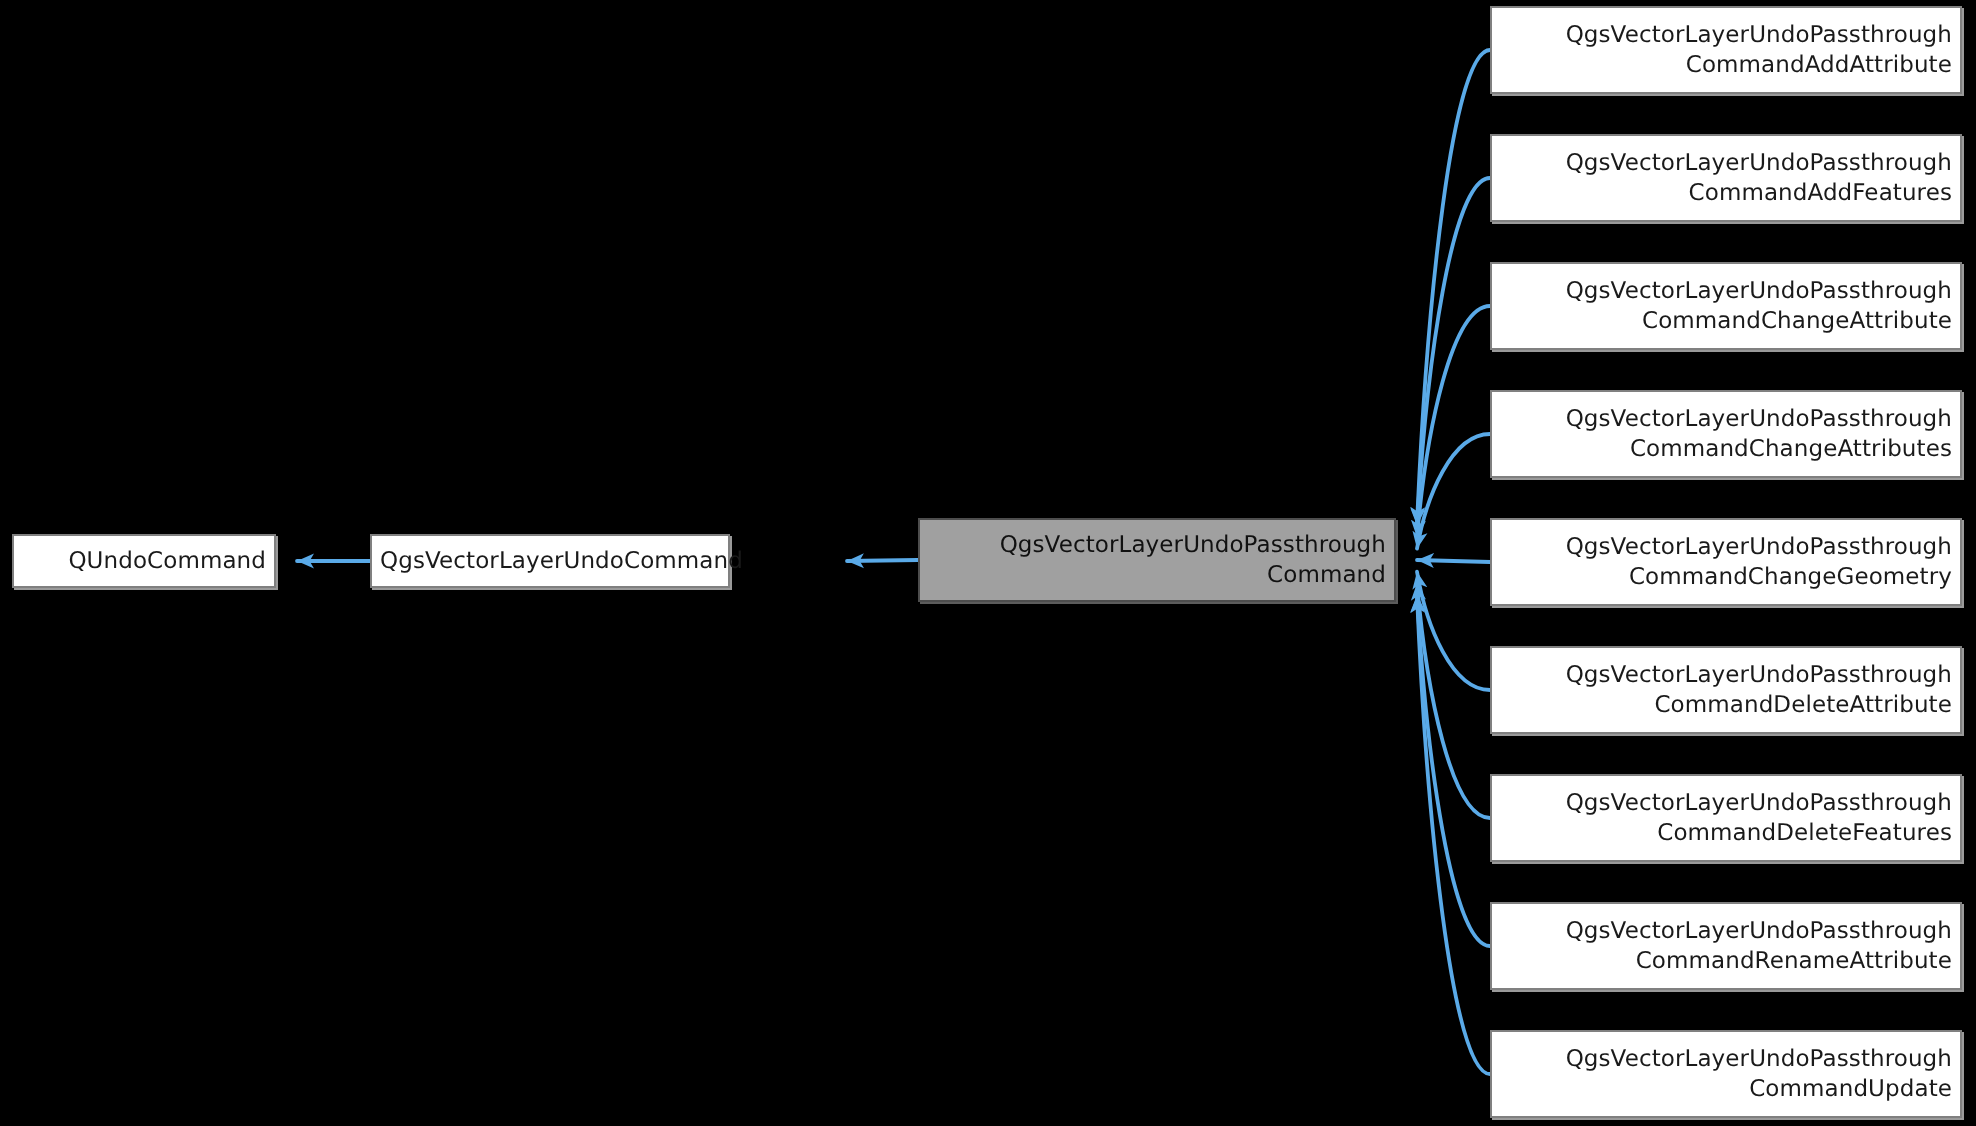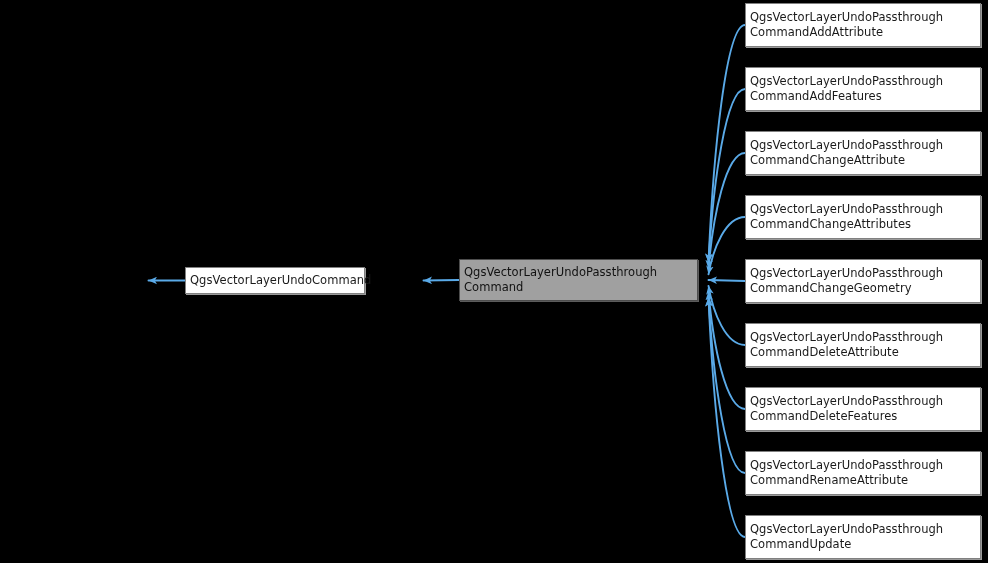--- a/index.html
+++ b/index.html
@@ -22,21 +22,21 @@
     width: 988px;
     height: 563px;
     pointer-events: none;
   }
   .node {
     position: absolute;
     box-sizing: border-box;
     display: flex;
     align-items: center;
     justify-content: center;
-    text-align: left;
+    text-align: right;
     border: 1px solid #808080;
     background: #ffffff;
     color: #1a1a1a;
     font-size: 11.5px;
     line-height: 1.32;
     letter-spacing: 0.05px;
     box-shadow: 1px 1px 0 0 #9a9a9a;
     padding: 0 4px;
     white-space: pre-line;
     z-index: 2;
@@ -71,20 +71,23 @@
         <path d="M 745 153 C 725.89 153, 713.15 215.23, 708.5 268.57" marker-end="url(#arrowhead)" stroke-linecap="round"></path>
         <path d="M 745 217 C 725.89 217, 713.15 247.86999999999998, 708.5 274.33" marker-end="url(#arrowhead)" stroke-linecap="round"></path>
         <path d="M 745 281 L 708.5 280" marker-end="url(#arrowhead)" stroke-linecap="round"></path>
         <path d="M 745 345 C 725.89 345, 713.15 313.15000000000003, 708.5 285.85" marker-end="url(#arrowhead)" stroke-linecap="round"></path>
         <path d="M 745 409 C 725.89 409, 713.15 345.79, 708.5 291.61" marker-end="url(#arrowhead)" stroke-linecap="round"></path>
         <path d="M 745 473 C 725.89 473, 713.15 378.43, 708.5 297.37" marker-end="url(#arrowhead)" stroke-linecap="round"></path>
         <path d="M 745 537 C 725.89 537, 713.15 405.94, 708.5 298" marker-end="url(#arrowhead)" stroke-linecap="round"></path>
       </g>
   </svg>
 
+  <div class="node" style="left: 6px; top: 267px; width: 132px; height: 27px;">
+    <span class="node-label">QUndoCommand</span>
+  </div>
 
   <div class="node" style="left: 185px; top: 267px; width: 180px; height: 27px;">
     <span class="node-label">QgsVectorLayerUndoCommand</span>
   </div>
 
   <div class="node current" style="left: 459px; top: 259px; width: 239px; height: 42px;">
     <span class="node-label">QgsVectorLayerUndoPassthrough
 Command</span>
   </div>
 

